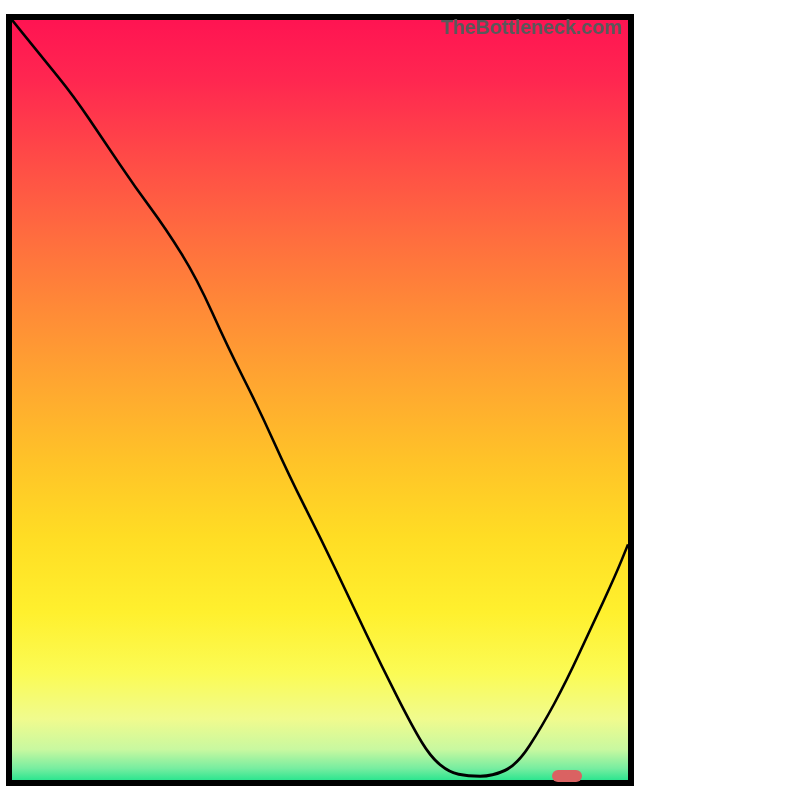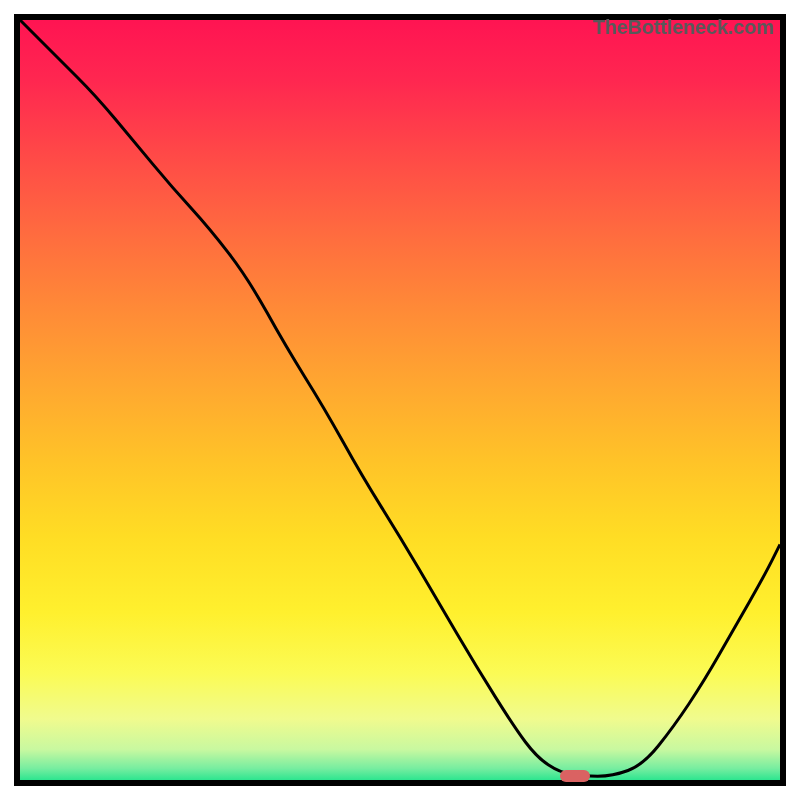--- a/index.html
+++ b/index.html
@@ -5,23 +5,23 @@
   html, body {
     margin: 0;
     padding: 0;
     width: 800px;
     height: 800px;
     background: #ffffff;
     overflow: hidden;
   }
   .chart-frame {
     position: absolute;
-    left: 14px;
+    left: 6px;
     top: 14px;
-    width: 772px;
+    width: 628px;
     height: 772px;
     box-sizing: border-box;
     border: 6px solid #000000;
   }
   .gradient-bg {
     position: absolute;
     left: 0;
     top: 0;
     width: 100%;
     height: 100%;

